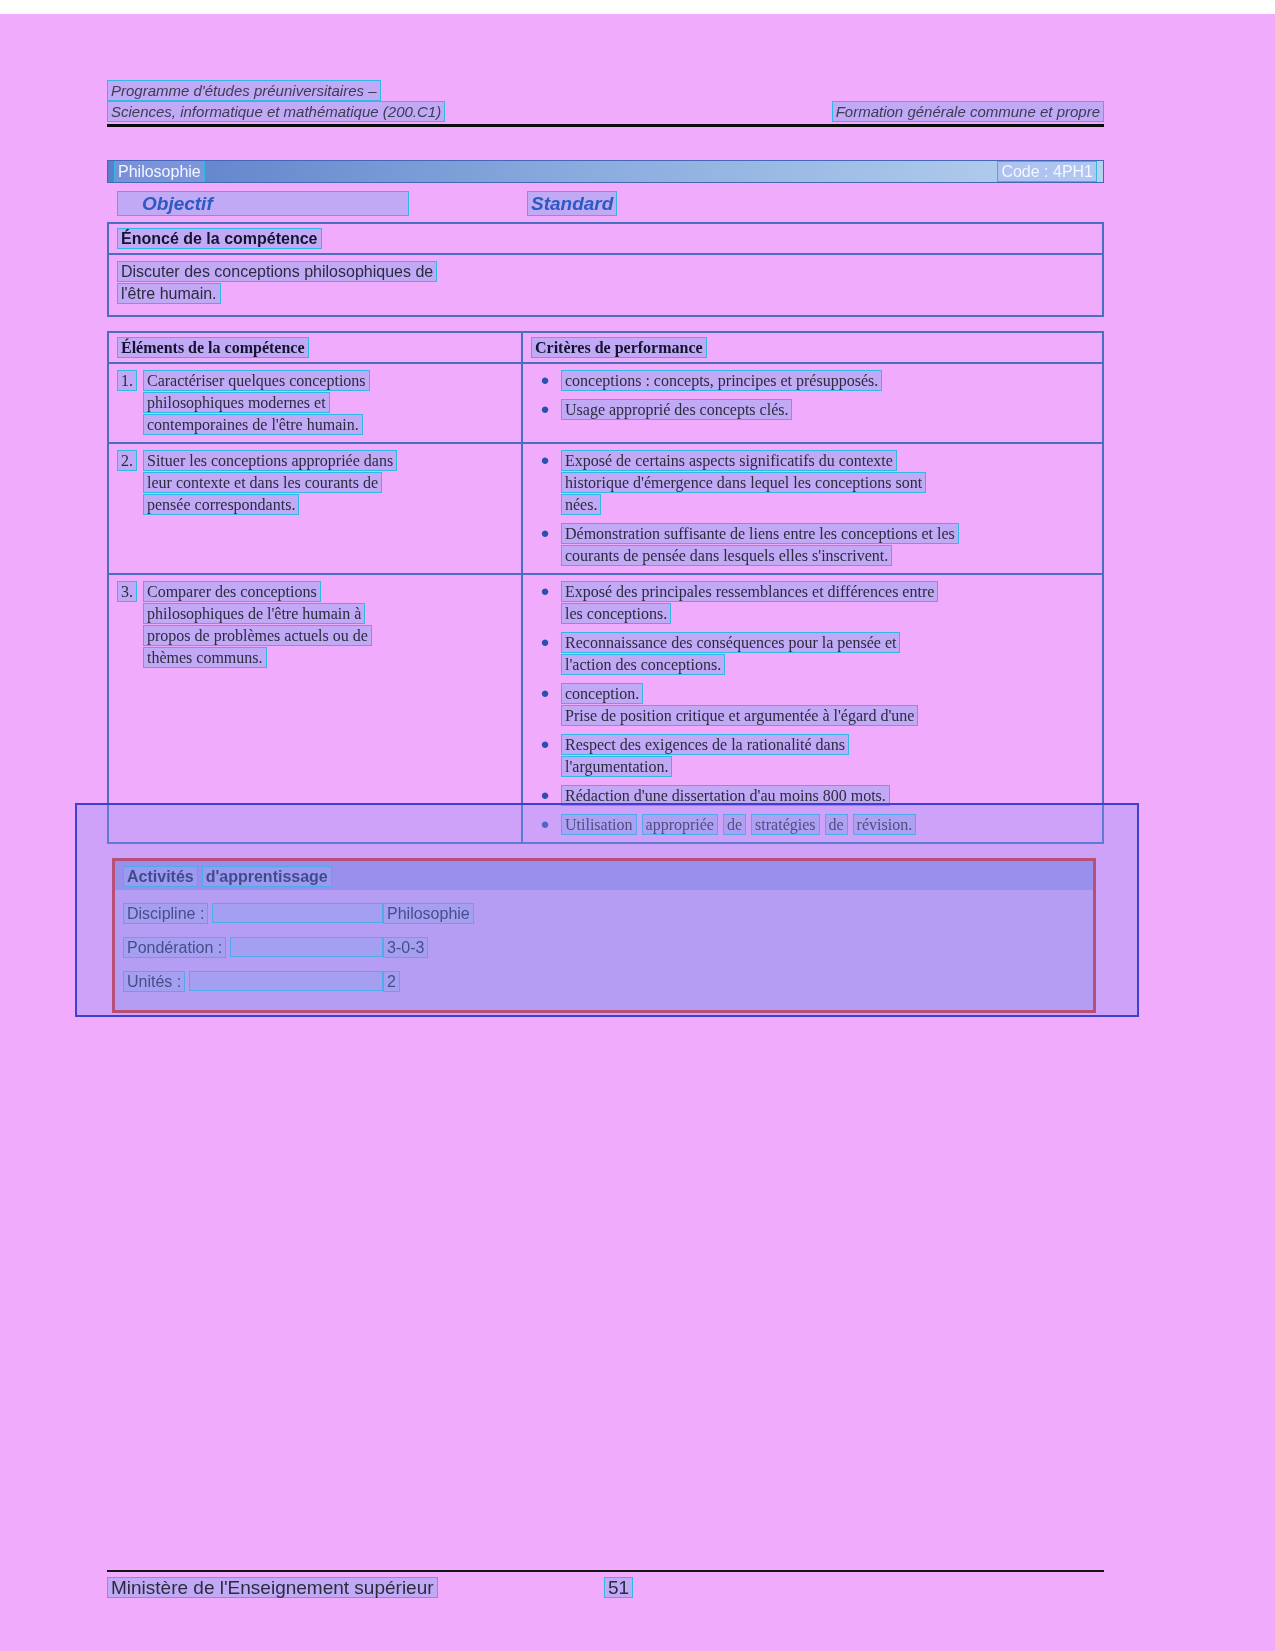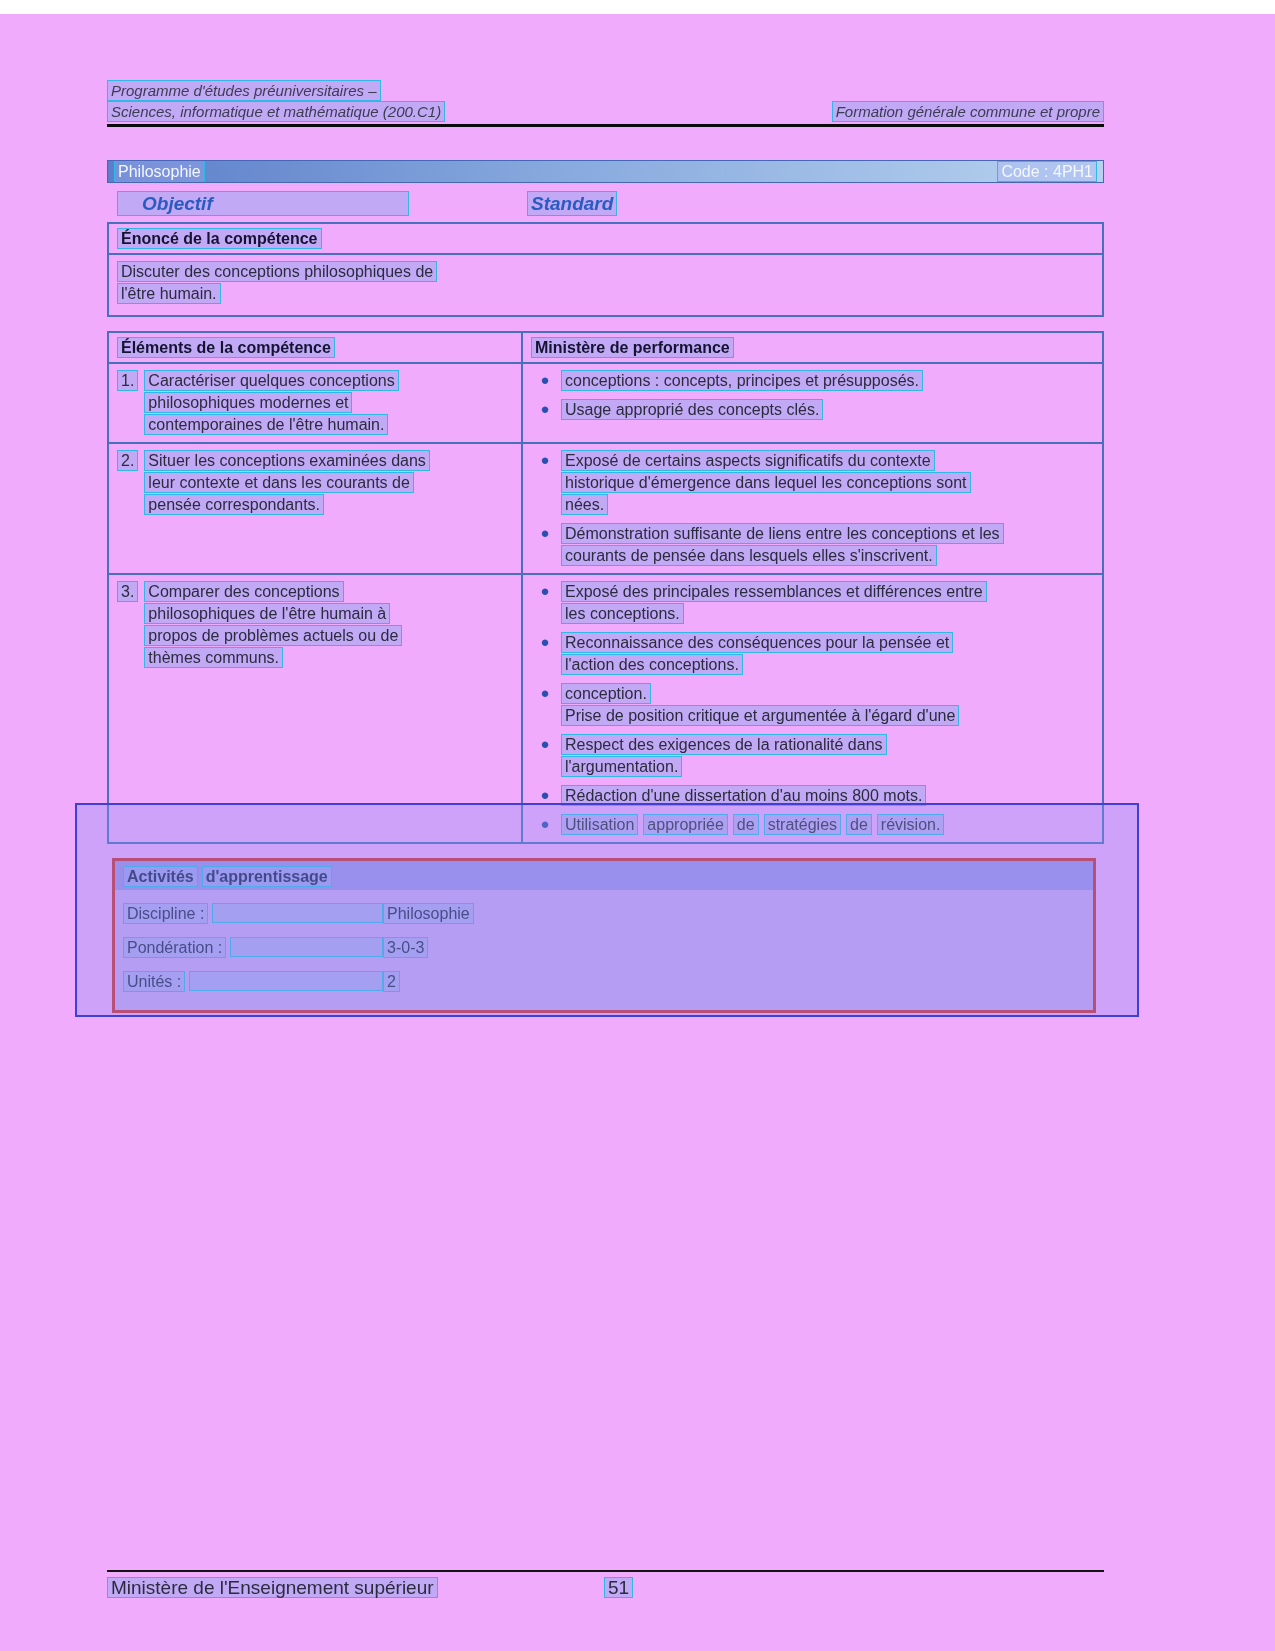--- a/index.html
+++ b/index.html
@@ -45,21 +45,21 @@
   .standard-box { position:absolute; left:420px; top:0; }
 
   
   .etable { border:2px solid #4a6fc0; margin-top:3px; }
   .etable-hdr { border-bottom:2px solid #4a6fc0; padding:4px 8px; }
   .hdr-bold { font-weight:bold; color:#141432; }
   .etable-body { padding:6px 8px 10px; min-height:58px; }
 
   
   .ctable { border:2px solid #4a6fc0; margin-top:14px; }
-  .ctable-hdr, .ctable-row { display:grid; grid-template-columns:414px 1fr; }
+  .ctable-hdr, .ctable-row { display:grid; grid-template-columns:414px 1fr;font-family:Liberation Serif, serif; }
   .ctable-hdr { border-bottom:2px solid #4a6fc0; }
   .ctable-hdr > div { padding:4px 8px; }
   .ctable-hdr > div:first-child { border-right:2px solid #4a6fc0; }
   .ctable-row + .ctable-row { border-top:2px solid #4a6fc0; }
   .col1 { border-right:2px solid #4a6fc0; padding:6px 8px; }
   .col2 { padding:6px 6px; }
   .el { display:flex; }
   .num { margin-right:6px; align-self:flex-start; }
   .el-lines { flex:1; }
   .crit { display:flex; margin-bottom:7px; }
@@ -129,21 +129,21 @@
       </div>
       <div class="etable-body">
         <div class="line"><span class="hl">Discuter des conceptions philosophiques de</span></div>
         <div class="line"><span class="hl">l'être humain.</span></div>
       </div>
     </div>
 
     <div class="ctable">
       <div class="ctable-hdr">
         <div><span class="hl hdr-bold">Éléments de la compétence</span></div>
-        <div><span class="hl hdr-bold">Ministère de performance</span></div>
+        <div><span class="hl hdr-bold">Critères de performance</span></div>
       </div>
 
       <div class="ctable-row">
         <div class="col1">
           <div class="el">
             <span class="hl num">1.</span>
             <div class="el-lines">
               <div class="line"><span class="hl">Caractériser quelques conceptions</span></div>
               <div class="line"><span class="hl">philosophiques modernes et</span></div>
               <div class="line"><span class="hl">contemporaines de l'être humain.</span></div>
@@ -164,21 +164,21 @@
             </div>
           </div>
         </div>
       </div>
 
       <div class="ctable-row">
         <div class="col1">
           <div class="el">
             <span class="hl num">2.</span>
             <div class="el-lines">
-              <div class="line"><span class="hl">Situer les conceptions examinées dans</span></div>
+              <div class="line"><span class="hl">Situer les conceptions appropriée dans</span></div>
               <div class="line"><span class="hl">leur contexte et dans les courants de</span></div>
               <div class="line"><span class="hl">pensée correspondants.</span></div>
             </div>
           </div>
         </div>
         <div class="col2">
           <div class="crit">
             <span class="bullet">●</span>
             <div class="crit-lines">
               <div class="line"><span class="hl">Exposé de certains aspects significatifs du contexte</span></div>

